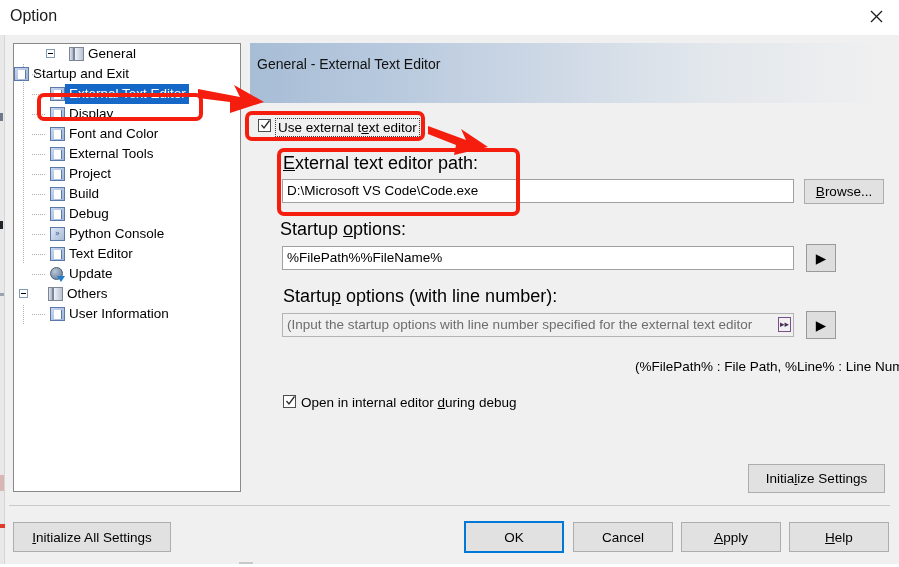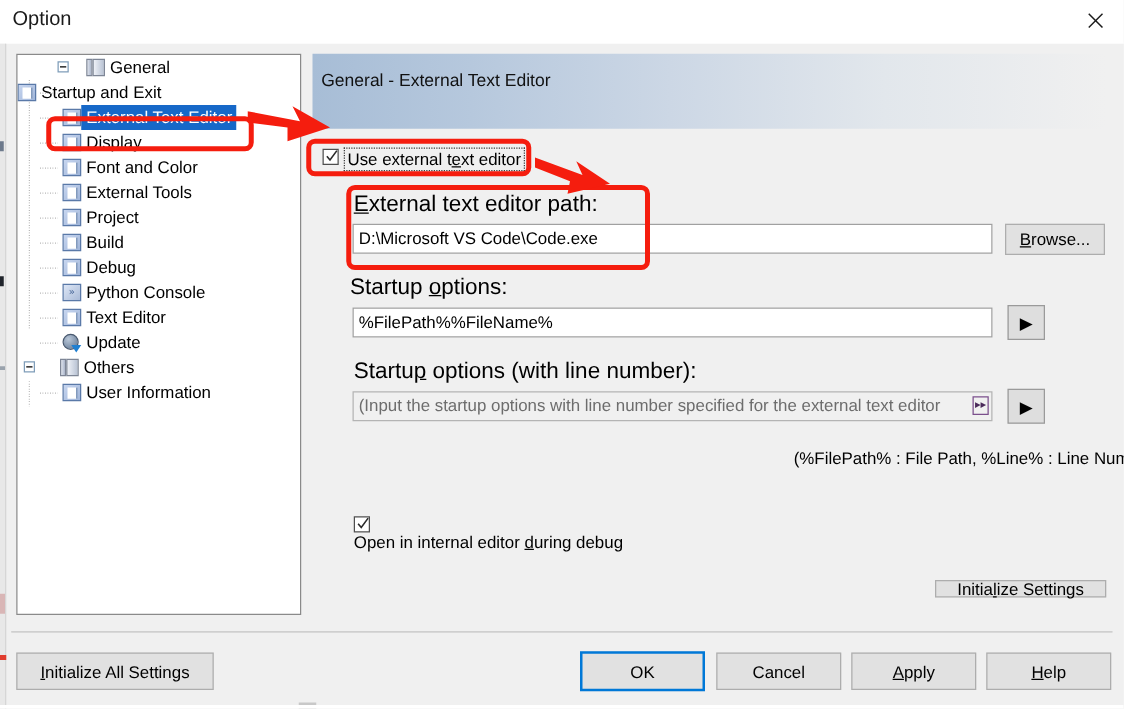--- a/index.html
+++ b/index.html
@@ -489,30 +489,30 @@
       <div class="textbox disabled" style="left:32px; top:270px; width:512px;">
         <span>(Input the startup options with line number specified for the external text editor</span>
         <span class="overflow-mark">▸▸</span>
       </div>
       <div class="btn play" style="left:556px; top:268px; width:30px; height:28px;">
           <span>▶</span>
         </div>
 
       <div class="note-text" style="left:385px; top:316px;">(%FilePath% : File Path, %Line% : Line Number)</div>
 
-      <div class="cb-row" style="left:33px; top:370px;flex-direction:column;">
+      <div class="cb-row" style="left:33px; top:352px;">
         <div class="cb-box">
           <svg class="tick" viewBox="0 0 11 13">
             <polyline points="1.5,6 4,9 9.5,1.5" fill="none" stroke="#2b2b2b" stroke-width="1.3"></polyline>
           </svg>
         </div>
         <div class="cb-label"><span>Open in internal editor </span><span class="mn">d</span><span>uring debug</span></div>
       </div>
 
-      <div class="btn" style="left:498px; top:421px; width:137px; height:14px;">
+      <div class="btn" style="left:498px; top:421px; width:137px; height:29px;">
           <span>Initia</span>
           <span class="mn">l</span>
           <span>ize Settings</span>
         </div>
     </div>
 
     <div id="footer-divider"></div>
 
     <div class="btn" style="left:13px; top:487px; width:158px; height:30px;">
         <span class="mn">I</span>

